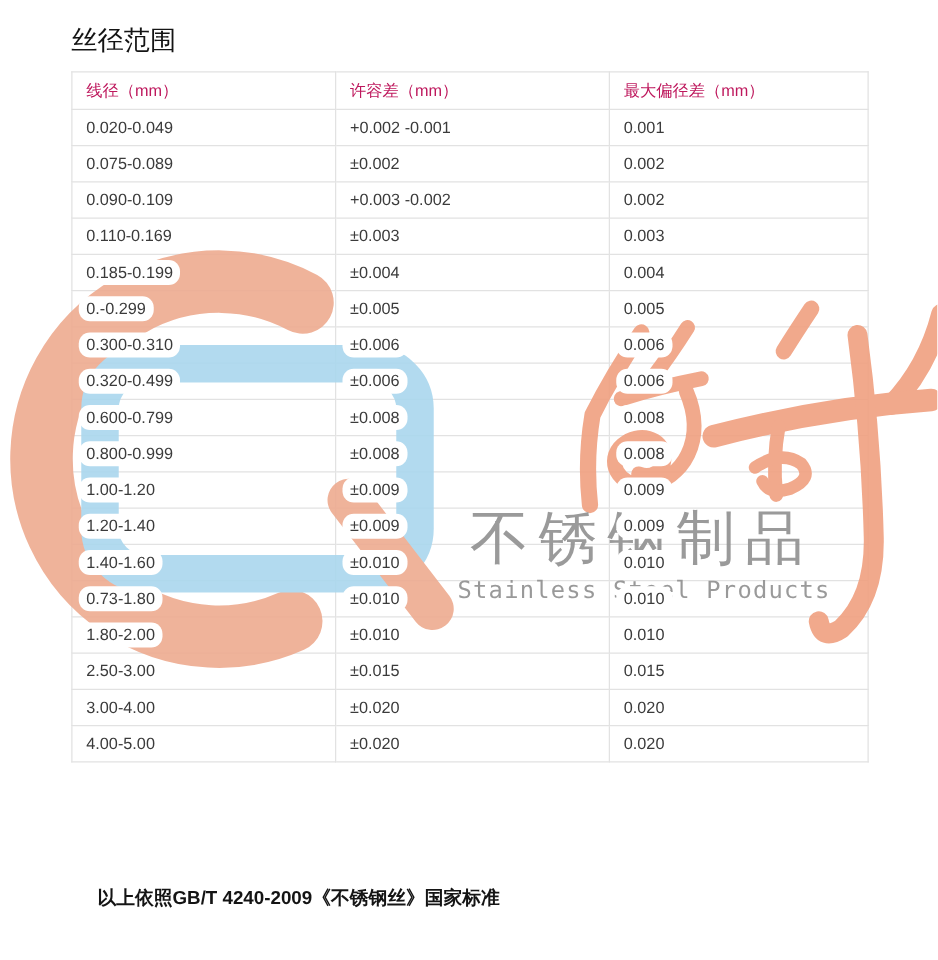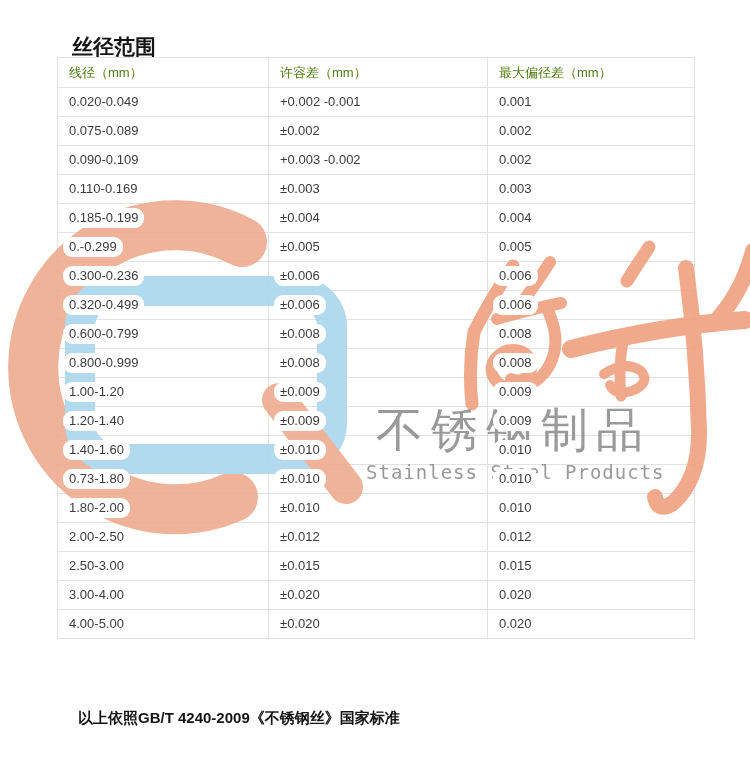--- a/index.html
+++ b/index.html
@@ -7,23 +7,23 @@
     width: 750px; height: 768px;
     background: #ffffff;
     font-family: "Liberation Sans", "DejaVu Sans", sans-serif;
     overflow: hidden;
     position: relative;
   }
   .page-title {
     position: absolute;
     left: 57px; top: 18px;
     font-size: 21px;
-    font-weight: bold;
+    font-weight: normal;
     color: #141414;
-    margin: 15px;
+    margin: 0;
     white-space: nowrap;
   }
   
   .watermark {
     position: absolute; inset: 0;
     z-index: 2;
     pointer-events: none;
     opacity: 0.9;
   }
   .watermark svg { position: absolute; left: 0; top: 0; }
@@ -57,21 +57,21 @@
     border: 1px solid #e2e2e2;
     height: 28px;
     padding: 0 0 0 5px;
     font-size: 13px;
     font-weight: normal;
     color: #3b3b3b;
     text-align: left;
     vertical-align: middle;
     white-space: nowrap;
   }
-  table.spec thead th { height: 29px; color: #4d7c0f; }
+  table.spec thead th { height: 29px; color: #be185d; }
   
   .pill {
     position: relative;
     z-index: 3;
     display: inline-block;
     background: #ffffff;
     border-radius: 9px;
     padding: 2px 6px;
     line-height: 16px;
   }
@@ -198,21 +198,21 @@
     </td>
     <td>
       <span class="pill">±0.005</span>
     </td>
     <td>
       <span class="pill">0.005</span>
     </td>
   </tr>
       <tr>
     <td>
-      <span class="pill">0.300-0.236</span>
+      <span class="pill">0.300-0.310</span>
     </td>
     <td>
       <span class="pill">±0.006</span>
     </td>
     <td>
       <span class="pill">0.006</span>
     </td>
   </tr>
       <tr>
     <td>
@@ -293,31 +293,20 @@
   </tr>
       <tr>
     <td>
       <span class="pill">1.80-2.00</span>
     </td>
     <td>
       <span class="pill">±0.010</span>
     </td>
     <td>
       <span class="pill">0.010</span>
-    </td>
-  </tr>
-      <tr>
-    <td>
-      <span class="pill">2.00-2.50</span>
-    </td>
-    <td>
-      <span class="pill">±0.012</span>
-    </td>
-    <td>
-      <span class="pill">0.012</span>
     </td>
   </tr>
       <tr>
     <td>
       <span class="pill">2.50-3.00</span>
     </td>
     <td>
       <span class="pill">±0.015</span>
     </td>
     <td>

